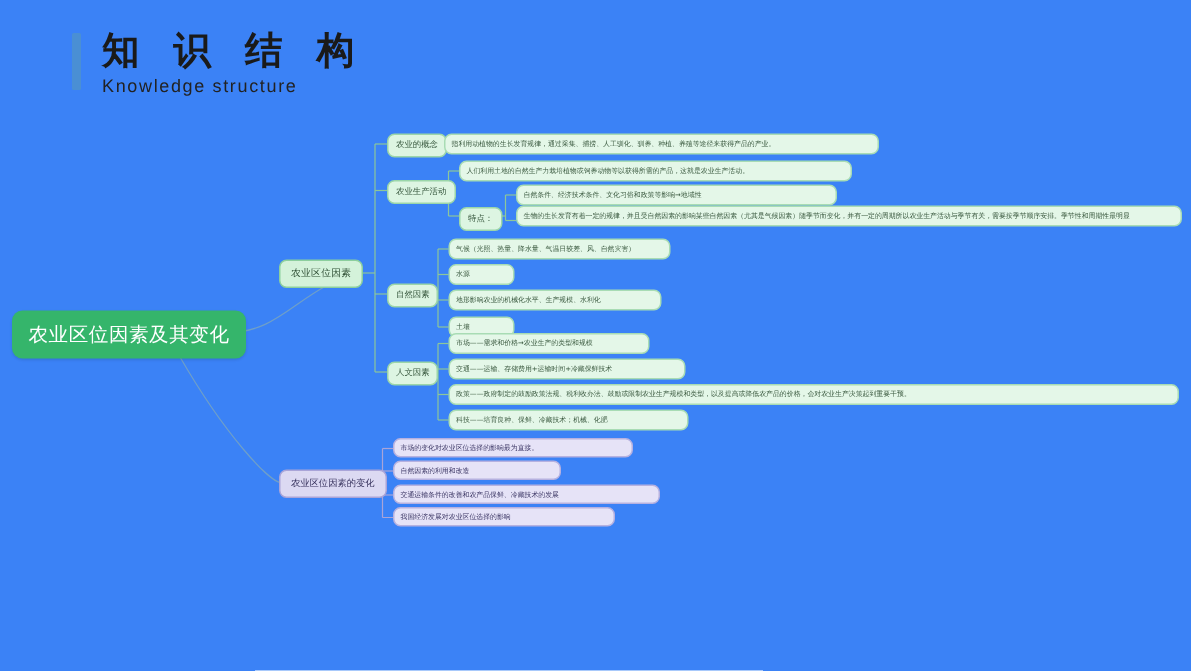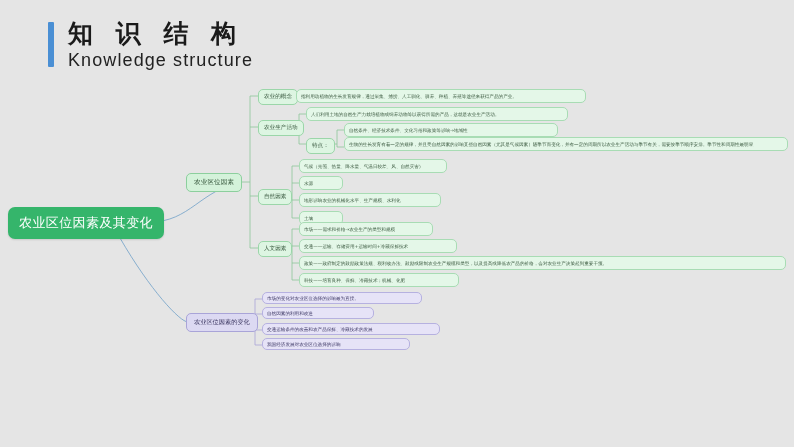--- a/index.html
+++ b/index.html
@@ -3,33 +3,33 @@
 <meta charset="utf-8">
 <style>
   * { box-sizing: border-box; }
   html, body {
     margin: 0; padding: 0;
     width: 794px; height: 447px;
     background: #ffffff;
     font-family: "Liberation Sans", "DejaVu Sans", sans-serif;
     overflow: hidden;
   }
-  #page { position: relative; width: 794px; height: 447px; background:#e5e5e5; }
+  #page { position: relative; width: 794px; height: 447px; background:#3b82f6; }
 
   
   .title-wrap { position: absolute; left: 48px; top: 20px; display: flex; align-items: stretch; }
   .title-bar { width: 6px; background: #4a8fd4; border-radius: 1px; margin-right: 14px; margin-top:2px; margin-bottom:4px;}
   .title-text-col { display:flex; flex-direction: column; }
   .title-cn {
     font-size: 25px; font-weight: 700; color: #1a1a1a;
     letter-spacing: 7px; line-height: 1.12;
     font-family: "DejaVu Sans", "Liberation Sans", sans-serif;
   }
   .title-en {
-    font-size: 18px; color: #222; letter-spacing: 1.1px;
+    font-size: 12px; color: #222; letter-spacing: 1.1px;
     margin-top: 2px; font-family: "Liberation Sans", sans-serif;
   }
 
   
   #links { position:absolute; left:0; top:0; width:794px; height:447px; pointer-events:none; }
   #links path, #links line { fill:none; stroke:#6f9fc8; stroke-width:0.8; }
   #links .g { stroke:#8dc79a; }
   #links .p { stroke:#a9a4d8; }
 
   

